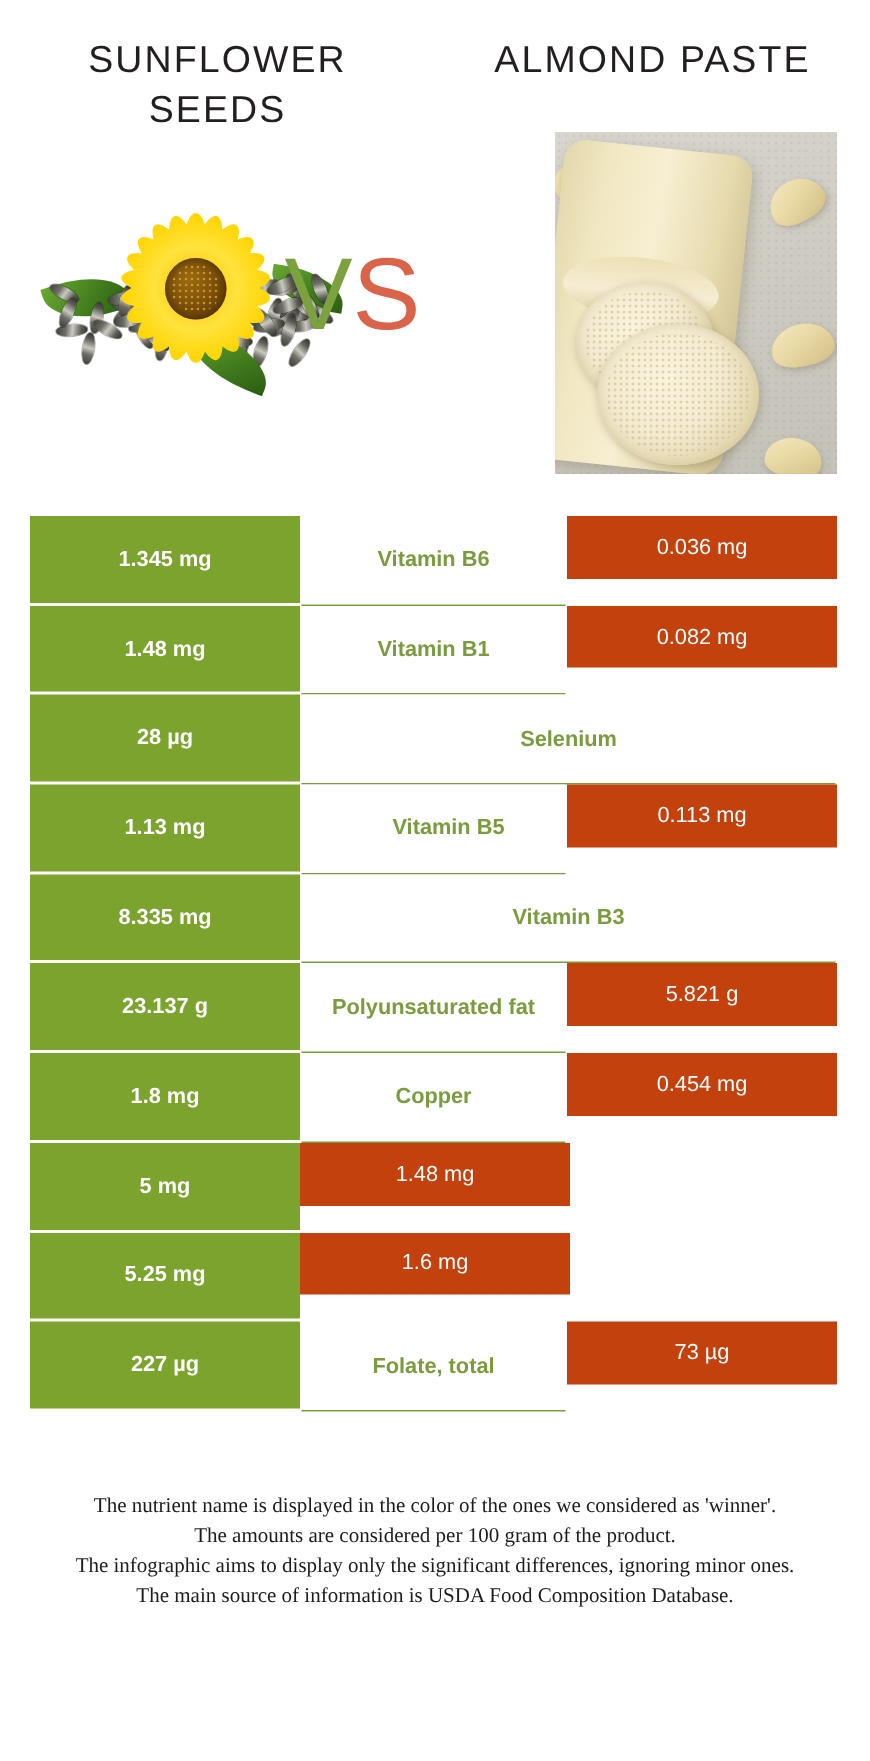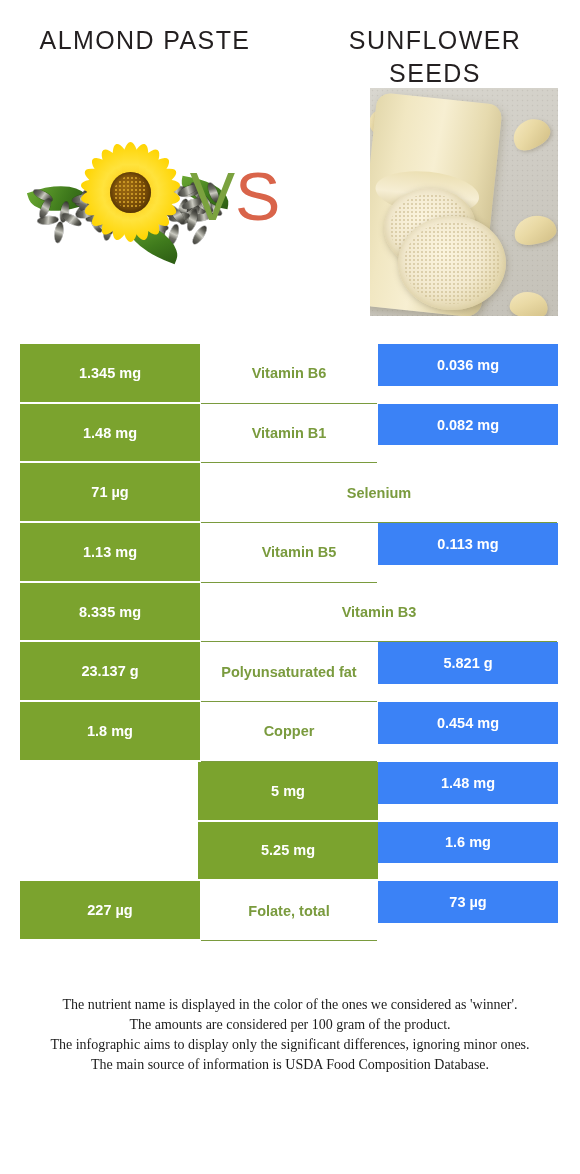--- a/index.html
+++ b/index.html
@@ -217,21 +217,20 @@
     position: absolute;
     left: 20px;
     top: 344px;
     width: 538px;
     height: 597px;
   }
   .row {
     display: flex;
     height: 59.7px;
     width: 100%;
-    justify-content: flex-end;
   }
   .cell {
     display: flex;
     align-items: center;
     justify-content: center;
     font-size: 14.5px;
     text-align: center;
   }
   .cell-left {
     flex: 0 0 180px;
@@ -244,23 +243,23 @@
     flex: 1 1 auto;
     background: #ffffff;
     color: #7a9b3e;
     font-weight: 700;
     border-bottom: 1px solid #7a9b3e;
     margin-left: 1px;
     margin-right: 1px;
   }
   .cell-right {
     flex: 0 0 180px;
-    background: #3b82f6;
+    background: #c2410c;
     color: #ffffff;
-    font-weight: 700;
+    font-weight: 400;
     margin-bottom: 18px;
   }
   .row:last-child .cell-mid { border-bottom: 1px solid #7a9b3e; }
 
   
   .footnote {
     position: absolute;
     left: 30px;
     top: 995px;
     width: 520px;
@@ -272,24 +271,24 @@
   }
   .footnote p { margin: 0; }
 </style>
 </head>
 <body>
 
 <div id="page">
 
   <div class="titles">
     <div class="title-col">
+      <div class="title-text">Sunflower seeds</div>
+    </div>
+    <div class="title-col">
       <div class="title-text">Almond paste</div>
-    </div>
-    <div class="title-col">
-      <div class="title-text">Sunflower seeds</div>
     </div>
   </div>
 
   <div class="hero">
 
     <div class="sunflower-wrap">
       <div class="leaf l1"></div>
       <div class="leaf l3"></div>
       <div class="seed-pile left" id="seedsL">
           <div class="seed" style="left: 44.1821px; top: 13.7662px; transform: rotate(7.61256deg);"></div>
@@ -404,21 +403,21 @@
         <div class="cell cell-left">1.345 mg</div>
         <div class="cell cell-mid" style="color: rgb(122, 155, 62);">Vitamin B6</div>
         <div class="cell cell-right">0.036 mg</div>
       </div>
       <div class="row">
         <div class="cell cell-left">1.48 mg</div>
         <div class="cell cell-mid" style="color: rgb(122, 155, 62);">Vitamin B1</div>
         <div class="cell cell-right">0.082 mg</div>
       </div>
       <div class="row">
-        <div class="cell cell-left">71 µg</div>
+        <div class="cell cell-left">28 µg</div>
         <div class="cell cell-mid" style="color: rgb(122, 155, 62);">Selenium</div>
       </div>
       <div class="row">
         <div class="cell cell-left">1.13 mg</div>
         <div class="cell cell-mid" style="color: rgb(122, 155, 62); padding-left: 20px;">Vitamin B5</div>
         <div class="cell cell-right">0.113 mg</div>
       </div>
       <div class="row">
         <div class="cell cell-left">8.335 mg</div>
         <div class="cell cell-mid" style="color: rgb(122, 155, 62);">Vitamin B3</div>

